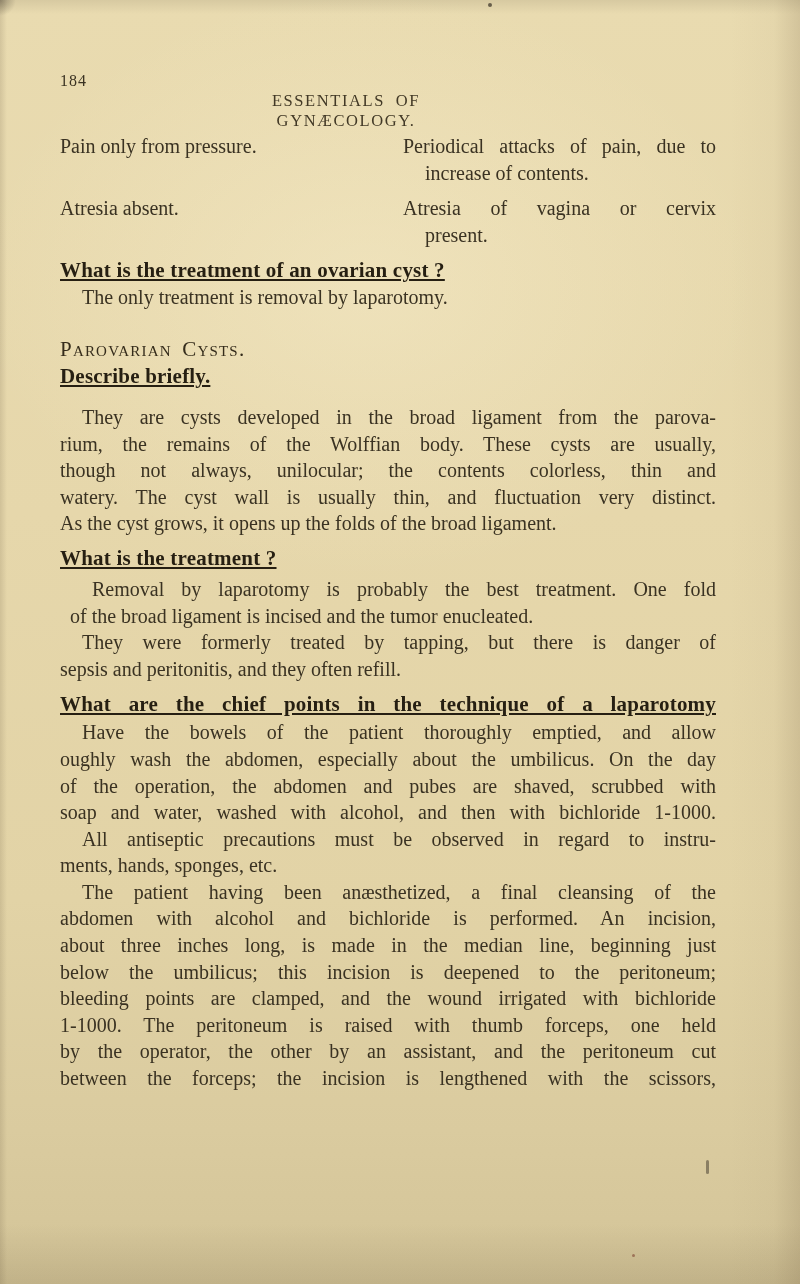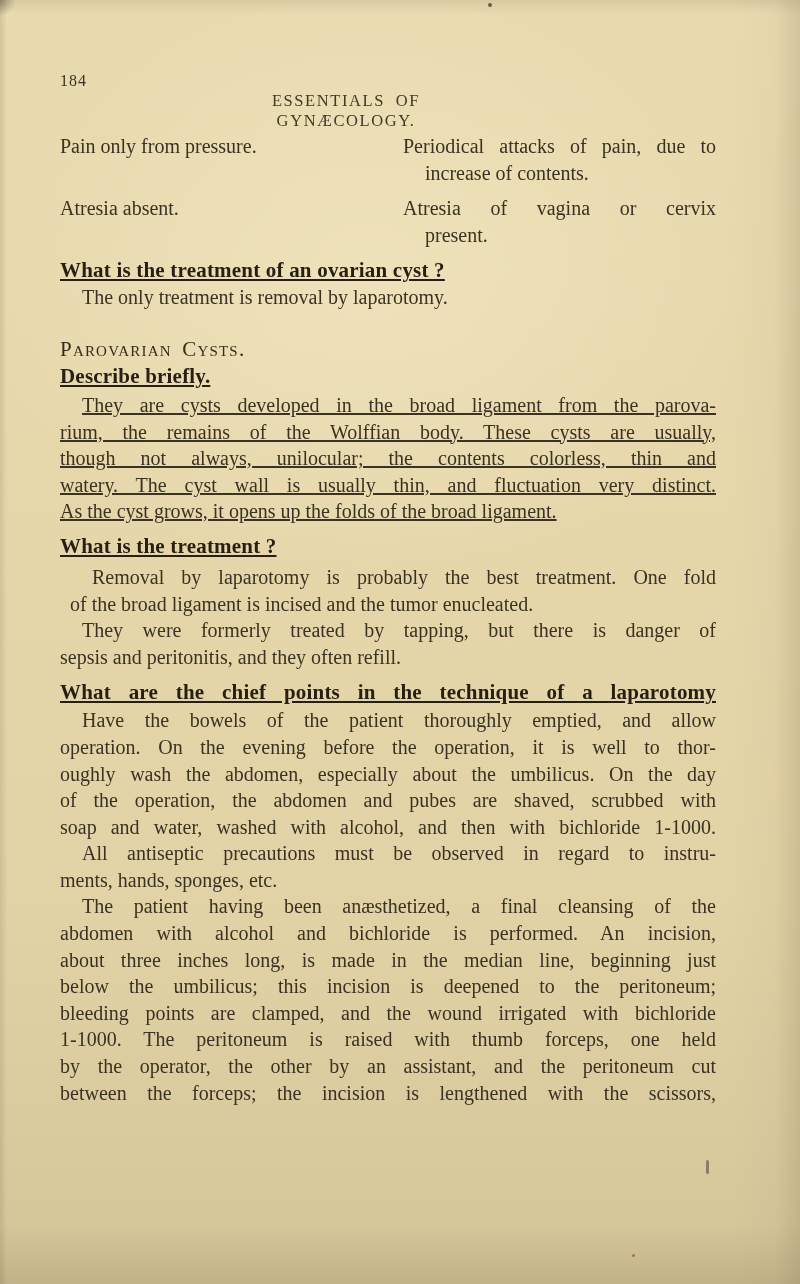--- a/index.html
+++ b/index.html
@@ -60,21 +60,21 @@
   .answer-single { margin: 0; }
   
   .sect {
     margin: 25px 0 0 0; font-weight: normal;
     font-size: 21px; line-height: 26px; 
     font-variant: small-caps; letter-spacing: 1.2px; word-spacing: 4px;
     color: #352c1b;
   }
   .q-describe { margin-top: 0; }
   .para { margin: 0; }
-  .p-describe  { margin-top: 2px; text-decoration: underline; }
+  .p-describe  { margin-top: 14px; }
   .p-removal   { margin-top: 4px; margin-left: 10px; }
   .p-prep      { margin-top: 1px; }
   
   .speck { position: absolute; border-radius: 50%; background: #4a4233; }
   .speck-top    { left: 488px; top: 3px;    width: 4px; height: 4px; opacity: .8; }
   .speck-bottom { left: 706px; top: 1160px; width: 3px; height: 14px; border-radius: 2px; opacity: .55; }
   .speck-faint  { left: 632px; top: 1254px; width: 3px; height: 3px; background: #8a5540; opacity: .7; }
 </style>
 </head>
 <body>
@@ -125,21 +125,20 @@
     <div class="para">
       <div class="line j in">They were formerly treated by tapping, but there is danger of</div>
       <div class="line">sepsis and peritonitis, and they often refill.</div>
     </div>
 
     <h2 class="q q-technique">
       <div class="line j">What are the chief points in the technique of a laparotomy</div>
     </h2>
     <div class="para p-prep">
       <div class="line j in">Have the bowels of the patient thoroughly emptied, and allow</div>
-      <div class="line j">operation. On the evening before the operation, it is well to thor-</div>
       <div class="line j">oughly wash the abdomen, especially about the umbilicus. On the day</div>
       <div class="line j">of the operation, the abdomen and pubes are shaved, scrubbed with</div>
       <div class="line j">soap and water, washed with alcohol, and then with bichloride 1-1000.</div>
     </div>
     <div class="para">
       <div class="line j in">All antiseptic precautions must be observed in regard to instru-</div>
       <div class="line">ments, hands, sponges, etc.</div>
     </div>
     <div class="para">
       <div class="line j in">The patient having been anæsthetized, a final cleansing of the</div>

